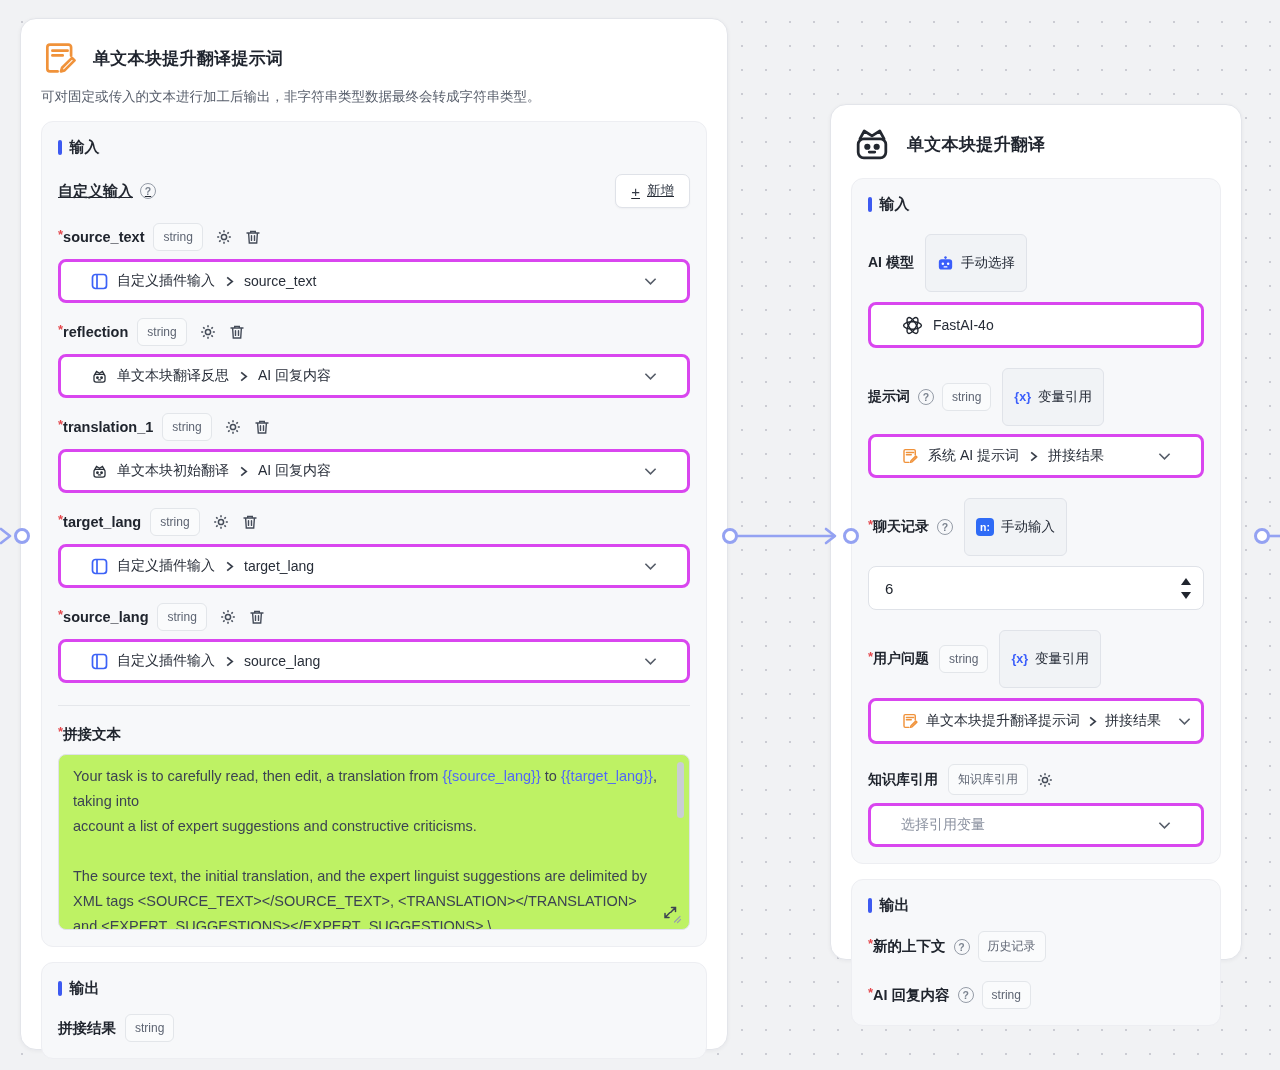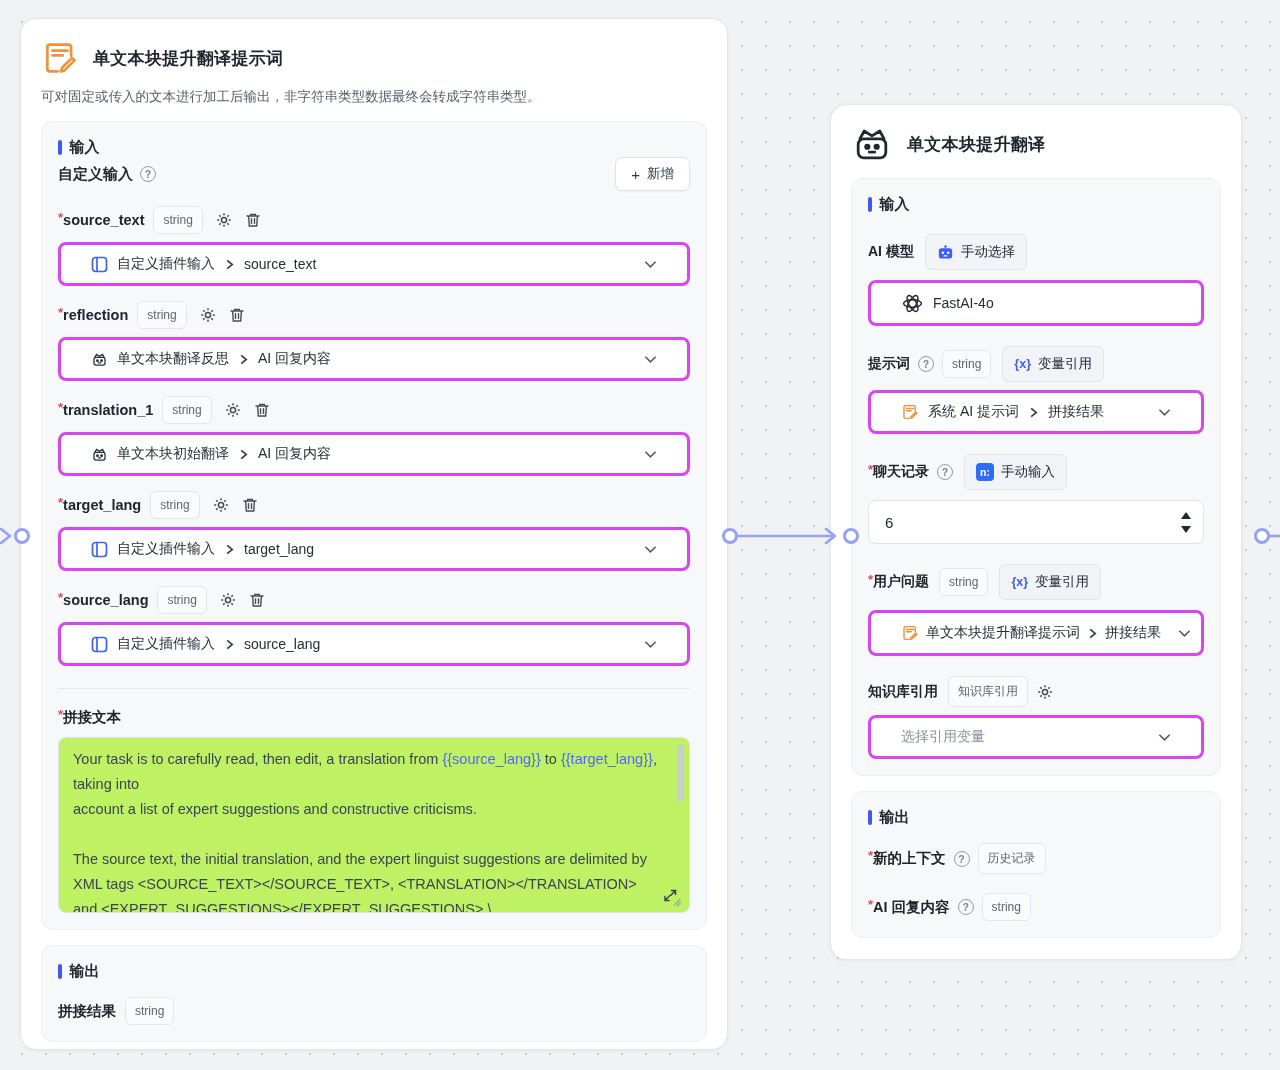--- a/index.html
+++ b/index.html
@@ -28,21 +28,21 @@
   .card-sub  { margin-top:9px;  font-size:13.5px; color:#565d6a; }
 
   .panel {
     margin-top:15px; background:#f7f8fa; border:1px solid #edeef2;
     border-radius:12px; padding:16px;
   }
   .sec-head { display:flex; align-items:center; gap:8px; }
   .sec-bar { width:3.5px; height:15px; border-radius:2px; background:#3d5af1; }
   .sec-title { font-size:15px; font-weight:700; color:#232831; }
 
-  .custom-row { display:flex; align-items:center; justify-content:space-between; }
+  .custom-row { margin-top:17px; display:flex; align-items:center; justify-content:space-between;text-decoration:underline; }
   .custom-lbl { display:flex; align-items:center; gap:7px; font-size:15px; font-weight:700; color:#232831; }
 
   .help {
     width:16px; height:16px; border:1.3px solid #959ca7; border-radius:50%;
     color:#7c8490; font-size:10.5px; font-weight:700; display:inline-flex;
     align-items:center; justify-content:center; flex:none; cursor:default;
   }
   .btn-add {
     display:flex; align-items:center; gap:7px; background:#fff;
     border:1px solid #dfe2e8; border-radius:7px; padding:7px 15px;
@@ -82,21 +82,21 @@
   .out-row { margin-top:16px; display:flex; align-items:center; }
   .out-name { font-size:14.5px; font-weight:600; color:#20252e; }
 
   
   .lbl-row { margin-top:20px; display:flex; align-items:center; }
   .lbl-row:first-of-type { margin-top:17px; }
   .r-lbl { font-size:14px; font-weight:700; color:#20252e; }
   .badge-mode {
     margin-left:11px; display:flex; align-items:center; gap:7px;
     background:#f1f3f6; border:1px solid #e0e3e9; border-radius:6px;
-    padding:8px 11px; font-size:13.5px; font-weight:500; color:#262c38; cursor:pointer;
+    padding:19px 11px; font-size:13.5px; font-weight:500; color:#262c38; cursor:pointer;
   }
   .vx { color:#3b5efb; font-weight:700; font-size:12.5px; letter-spacing:0; }
   .n-ic {
     width:18px; height:18px; background:#2f6bf6; border-radius:4px; color:#fff;
     font-size:10.5px; font-weight:700; display:inline-flex; align-items:center; justify-content:center;
   }
   .sel-r { margin-top:10px; height:46px; }
   .placeholder { color:#8b92a0; }
 
   .num-input {

